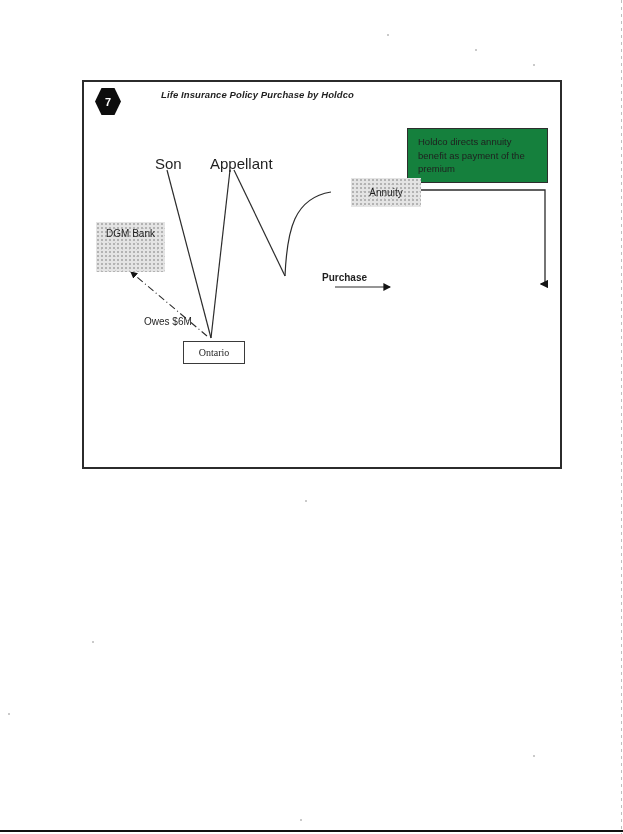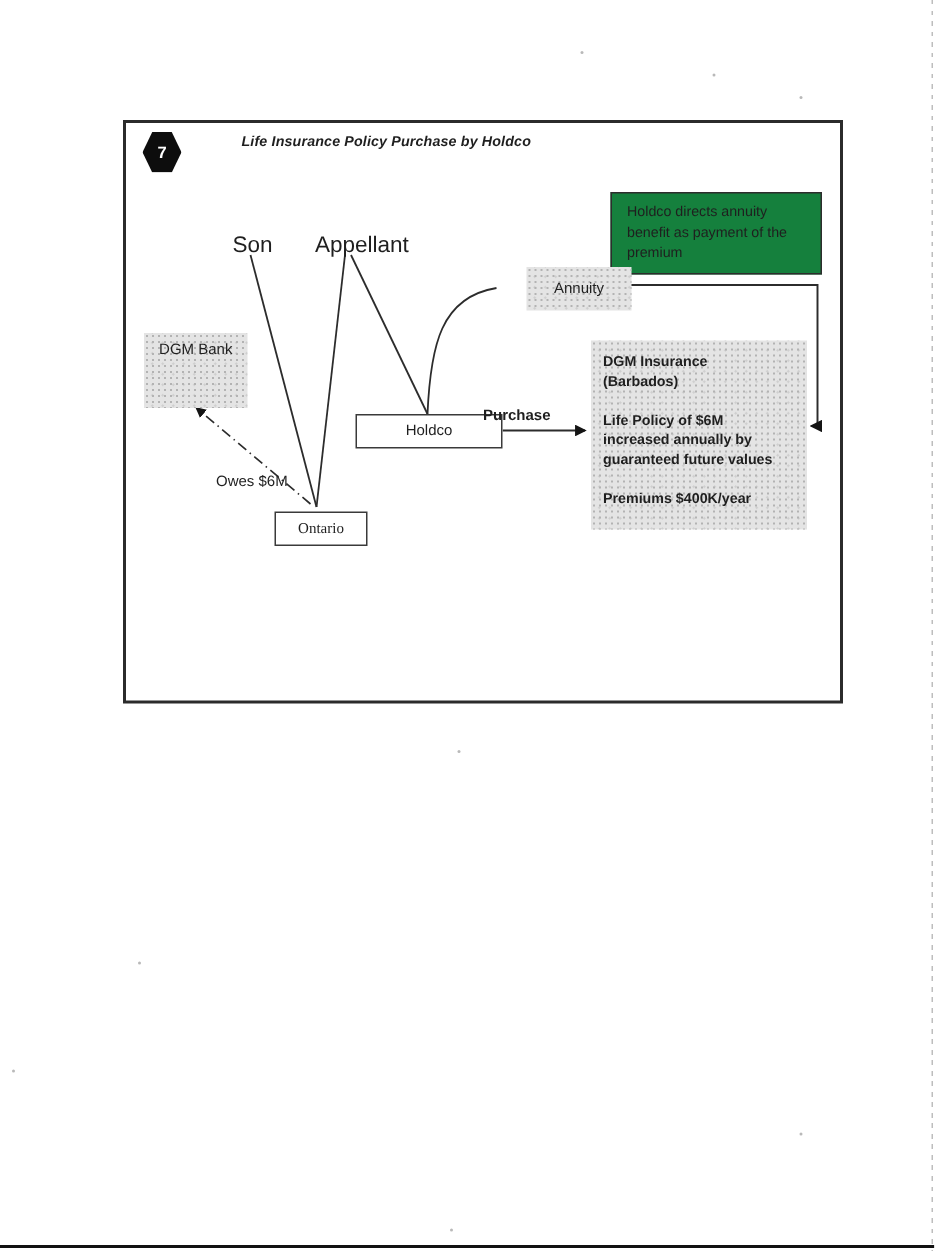--- a/index.html
+++ b/index.html
@@ -101,34 +101,21 @@
     </div>
 
     <div id="annuity-box" class="halftone">
       <span>Annuity</span>
     </div>
 
     <div id="dgm-bank-box" class="halftone">
       <span>DGM Bank</span>
     </div>
 
-    <div id="dgm-insurance-box" class="halftone">
-      <div class="ins-line">DGM Insurance</div>
-      <div class="ins-line">(Barbados)</div>
-      <div class="ins-line"></div>
-      <div class="ins-line">Life Policy of $6M</div>
-      <div class="ins-line">increased annually by</div>
-      <div class="ins-line">guaranteed future values</div>
-      <div class="ins-line"></div>
-      <div class="ins-line">Premiums $400K/year</div>
-    </div>
 
-    <div id="holdco-box" class="plain-box">
-      <span>Holdco</span>
-    </div>
     <div id="ontario-box" class="plain-box">
       <span>Ontario</span>
     </div>
 
     <div id="son-label" class="float-label">Son</div>
     <div id="appellant-label" class="float-label">Appellant</div>
     <div id="purchase-label" class="float-label">Purchase</div>
     <div id="owes-label" class="float-label">Owes $6M</div>
 
   </div>

